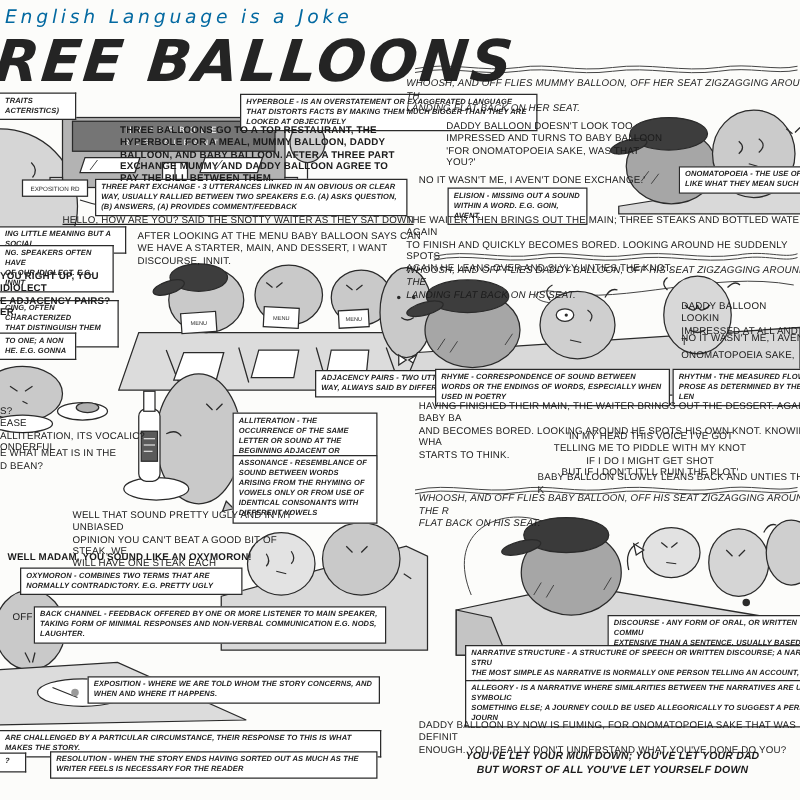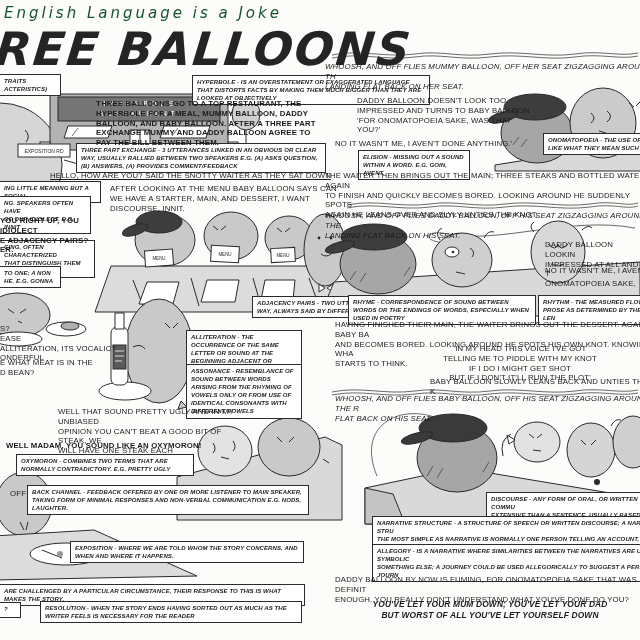--- a/index.html
+++ b/index.html
@@ -14,21 +14,21 @@
   .ctr{text-align:center;}
   
   .d{position:absolute;font-family:"Liberation Sans",sans-serif;font-style:italic;
      font-weight:700;font-size:6px;line-height:1.35;color:#222;background:#fff;
      border:1px solid #2b2b2b;padding:2px 4px;white-space:pre-line;letter-spacing:.1px;}
   .cutl{border-left:none;}
   .title{position:absolute;left:-4px;top:22px;font-family:"DejaVu Sans",sans-serif;
      font-weight:900;font-style:italic;font-size:46px;color:#242424;letter-spacing:2px;
      transform:skewX(-6deg);}
   .note{position:absolute;left:4px;top:4px;font-family:"DejaVu Sans",sans-serif;
-     font-style:italic;font-size:15px;color:#14532d;letter-spacing:3px;}
+     font-style:italic;font-size:15px;color:#0369a1;letter-spacing:3px;}
   svg{position:absolute;overflow:visible;}
   .ink{stroke:#2a2a2a;fill:none;stroke-width:1;}
   .thin{stroke:#444;fill:none;stroke-width:.8;}
 </style>
 </head>
 <body>
 
 <div class="page">
 
   <svg style="left:-30px;top:90px" width="100" height="150" viewBox="0 0 100 150">
@@ -243,21 +243,21 @@
 WILL HAVE ONE STEAK EACH</div>
   <div class="t" style="left:6px;top:441px;width:210px;font-weight:700;">WELL MADAM, YOU SOUND LIKE AN OXYMORON!</div>
   <div class="t" style="left:10px;top:489px;width:30px;">OFF</div>
 
   <div class="t" style="left:325px;top:62px;width:330px;font-style:italic;">WHOOSH, AND OFF FLIES MUMMY BALLOON, OFF HER SEAT ZIGZAGGING AROUND TH
 LANDING FLAT BACK ON HER SEAT.</div>
   <div class="t" style="left:335px;top:96px;width:185px;margin-left:22px;">DADDY BALLOON DOESN'T LOOK TOO
 IMPRESSED AND TURNS TO BABY BALLOON
 'FOR ONOMATOPOEIA SAKE, WAS THAT
 YOU?'</div>
-  <div class="t" style="left:335px;top:139px;width:200px;">NO IT WASN'T ME, I AVEN'T DONE ANYTHING.'</div>
+  <div class="t" style="left:335px;top:139px;width:200px;">NO IT WASN'T ME, I AVEN'T DONE EXCHANGE.'</div>
   <div class="t" style="left:325px;top:171px;width:330px;">THE WAITER THEN BRINGS OUT THE MAIN; THREE STEAKS AND BOTTLED WATER. AGAIN
 TO FINISH AND QUICKLY BECOMES BORED. LOOKING AROUND HE SUDDENLY SPOTS
 AGAIN HE LEANS OVER AND SLYLY UNTIES THE KNOT.</div>
   <div class="t" style="left:325px;top:211px;width:330px;font-style:italic;">WHOOSH, AND OFF FLIES DADDY BALLOON, OFF HIS SEAT ZIGZAGGING AROUND THE
 LANDING FLAT BACK ON HIS SEAT.</div>
   <div class="t" style="left:545px;top:240px;width:100px;">DADDY BALLOON LOOKIN
 IMPRESSED AT ALL AND T
 ONOMATOPOEIA SAKE,</div>
   <div class="t" style="left:545px;top:266px;width:100px;">NO IT WASN'T ME, I AVEN</div>
   <div class="t" style="left:335px;top:320px;width:320px;">HAVING FINISHED THEIR MAIN, THE WAITER BRINGS OUT THE DESSERT. AGAIN BABY BA

